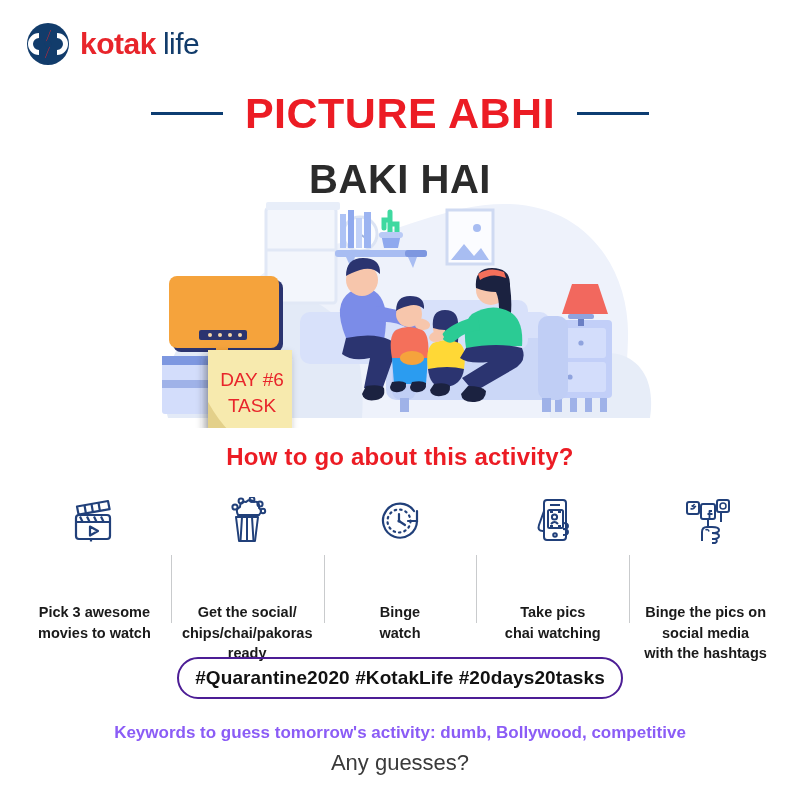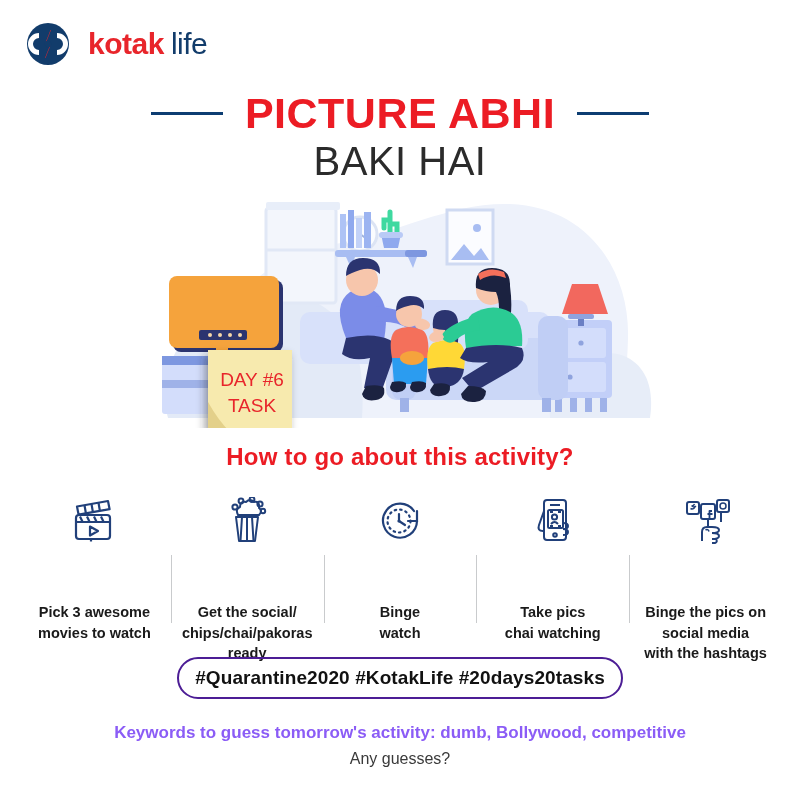--- a/index.html
+++ b/index.html
@@ -22,21 +22,21 @@
     background: #ffffff;
   }
 
   
   .logo-row {
     position: absolute;
     left: 26px;
     top: 22px;
     display: flex;
     align-items: center;
-    gap: 18px;
+    gap: 10px;
   }
   .logo-mark { width: 44px; height: 44px; display: block; }
   .logo-word {
     font-size: 30px;
     font-weight: bold;
     letter-spacing: -0.5px;
     line-height: 1;
   }
   .logo-kotak { color: #E8252B; }
   .logo-life { color: #123C6B; font-weight: normal; margin-left: 7px; }
@@ -62,25 +62,25 @@
   .headline-main {
     font-size: 43px;
     font-weight: bold;
     color: #EC1C24;
     letter-spacing: 0.5px;
     line-height: 1.02;
     white-space: nowrap;
   }
   .headline-sub {
     font-size: 40px;
-    font-weight: normal;
+    font-weight: bold;
     color: #2b2b2b;
     letter-spacing: 0.5px;
     line-height: 1.15;
-    margin-top: 2px;
+    margin-top: 20px;
   }
 
   
   .illustration {
     position: absolute;
     left: 150px;
     top: 188px;
     width: 510px;
     height: 240px;
   }
@@ -169,21 +169,21 @@
     text-align: center;
     font-size: 17px;
     font-weight: bold;
     color: #8b5cf6;
   }
   .footer-guess {
     position: absolute;
     left: 0; right: 0;
     top: 750px;
     text-align: center;
-    font-size: 16px;
+    font-size: 22px;
     font-weight: normal;
     color: #3a3a3a;
   }
 </style>
 </head>
 <body>
 
 <div class="page">
 
   <div class="logo-row">

